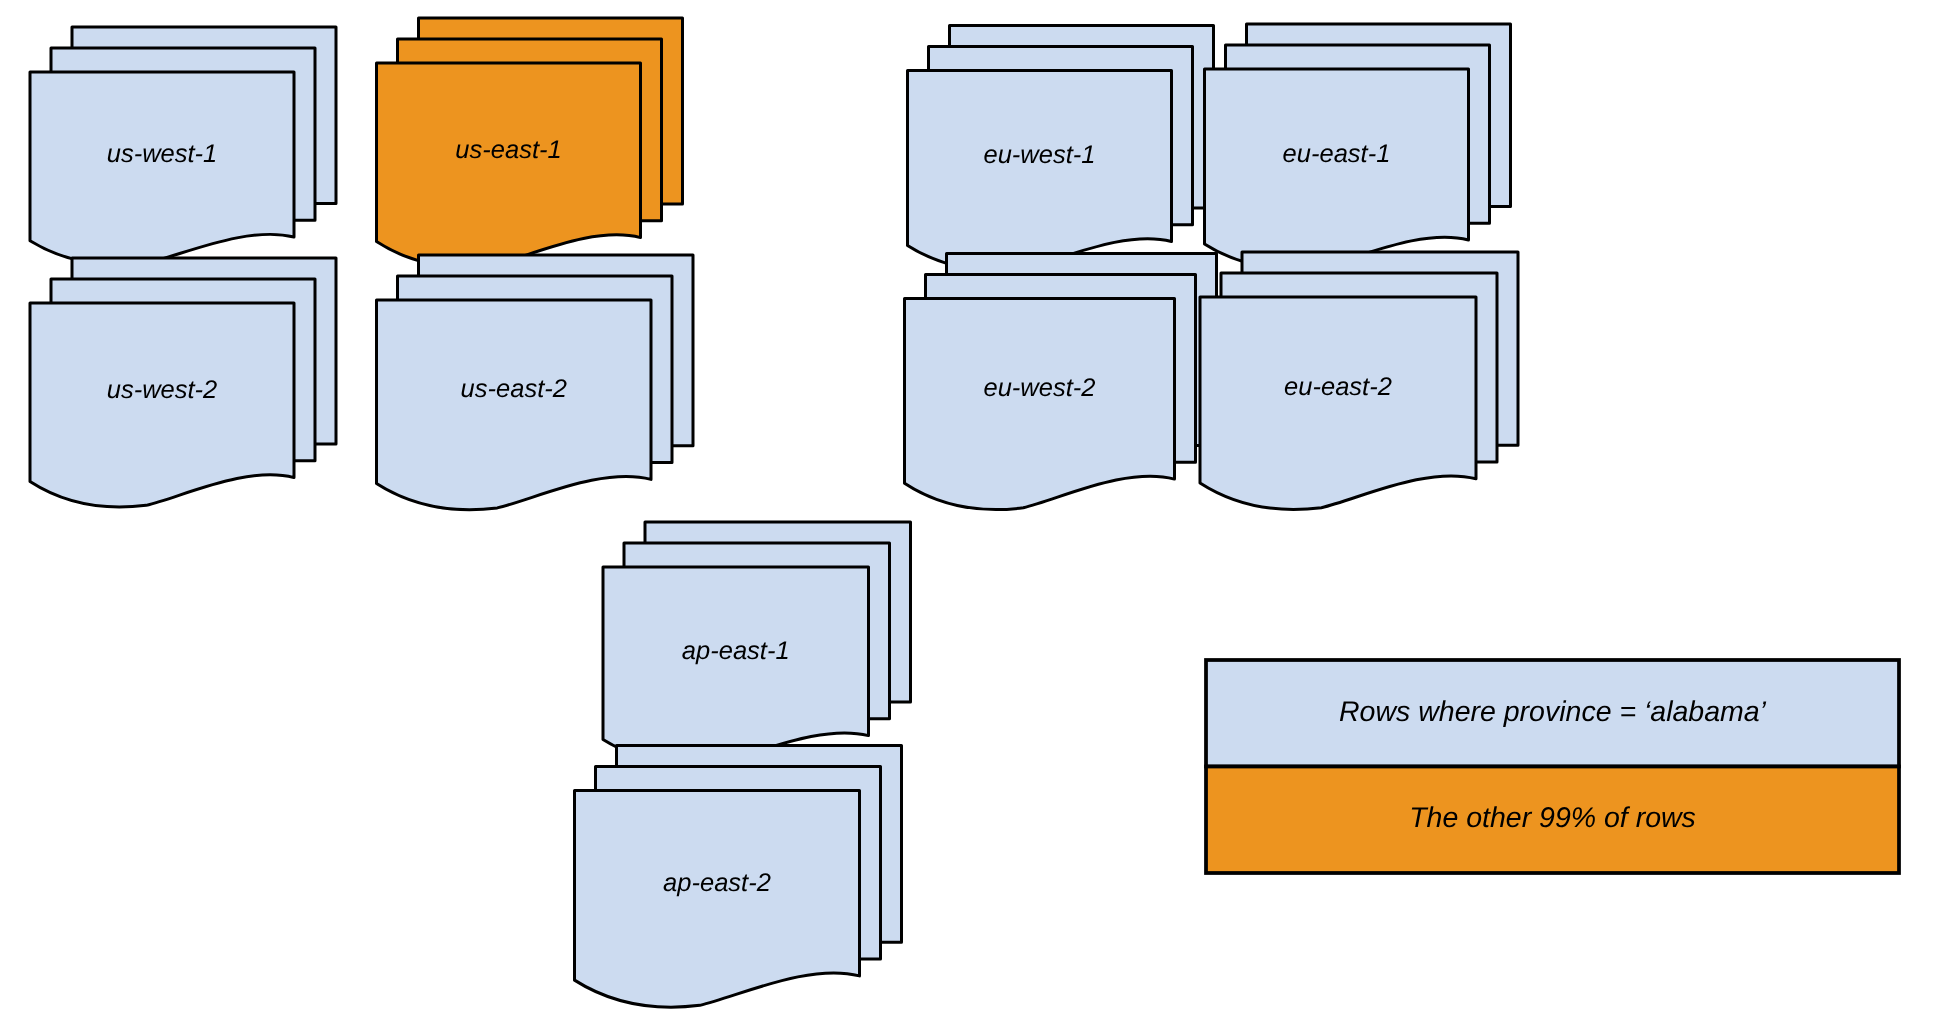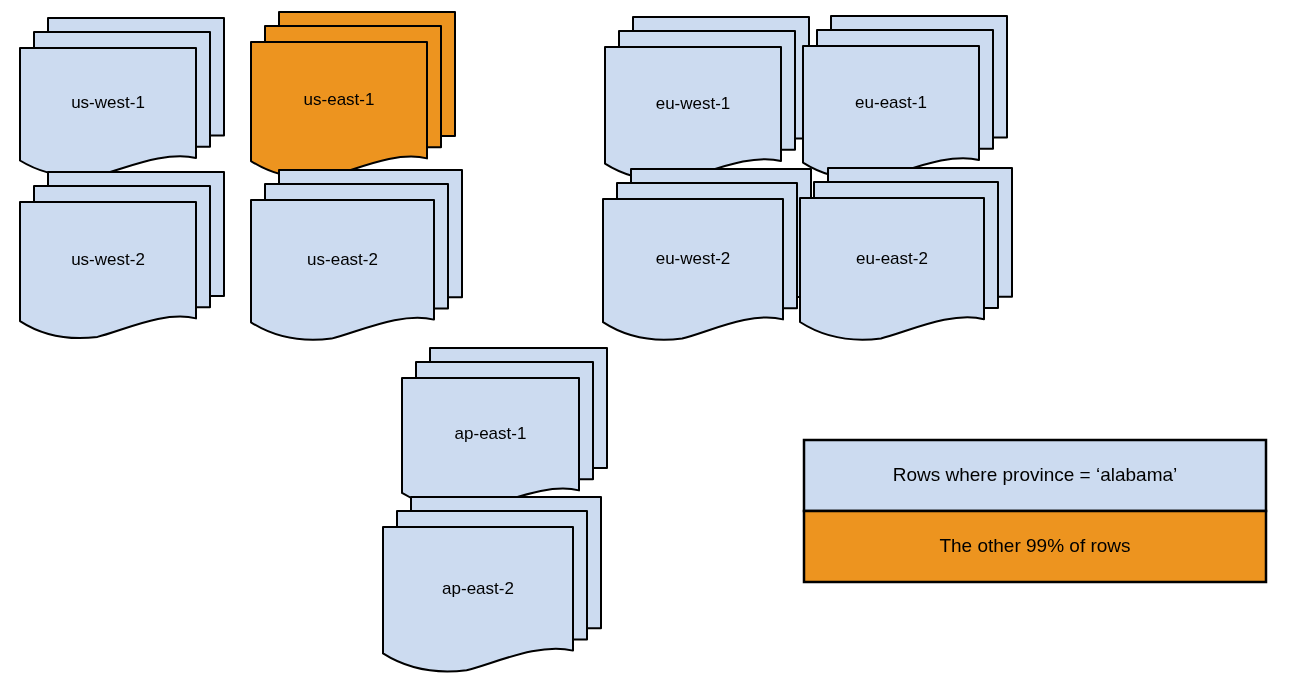--- a/index.html
+++ b/index.html
@@ -14,20 +14,21 @@
     position: relative;
     overflow: hidden;
     font-family: "Liberation Sans", sans-serif;
   }
   #diagram-root {
     position: absolute;
     left: 0;
     top: 0;
     width: 1296px;
     height: 680px;
+    font-style: italic;
   }
   svg.canvas {
     display: block;
     width: 1296px;
     height: 680px;
   }
   .doc-shape {
     stroke: #000000;
     stroke-width: 2;
     stroke-linejoin: round;

